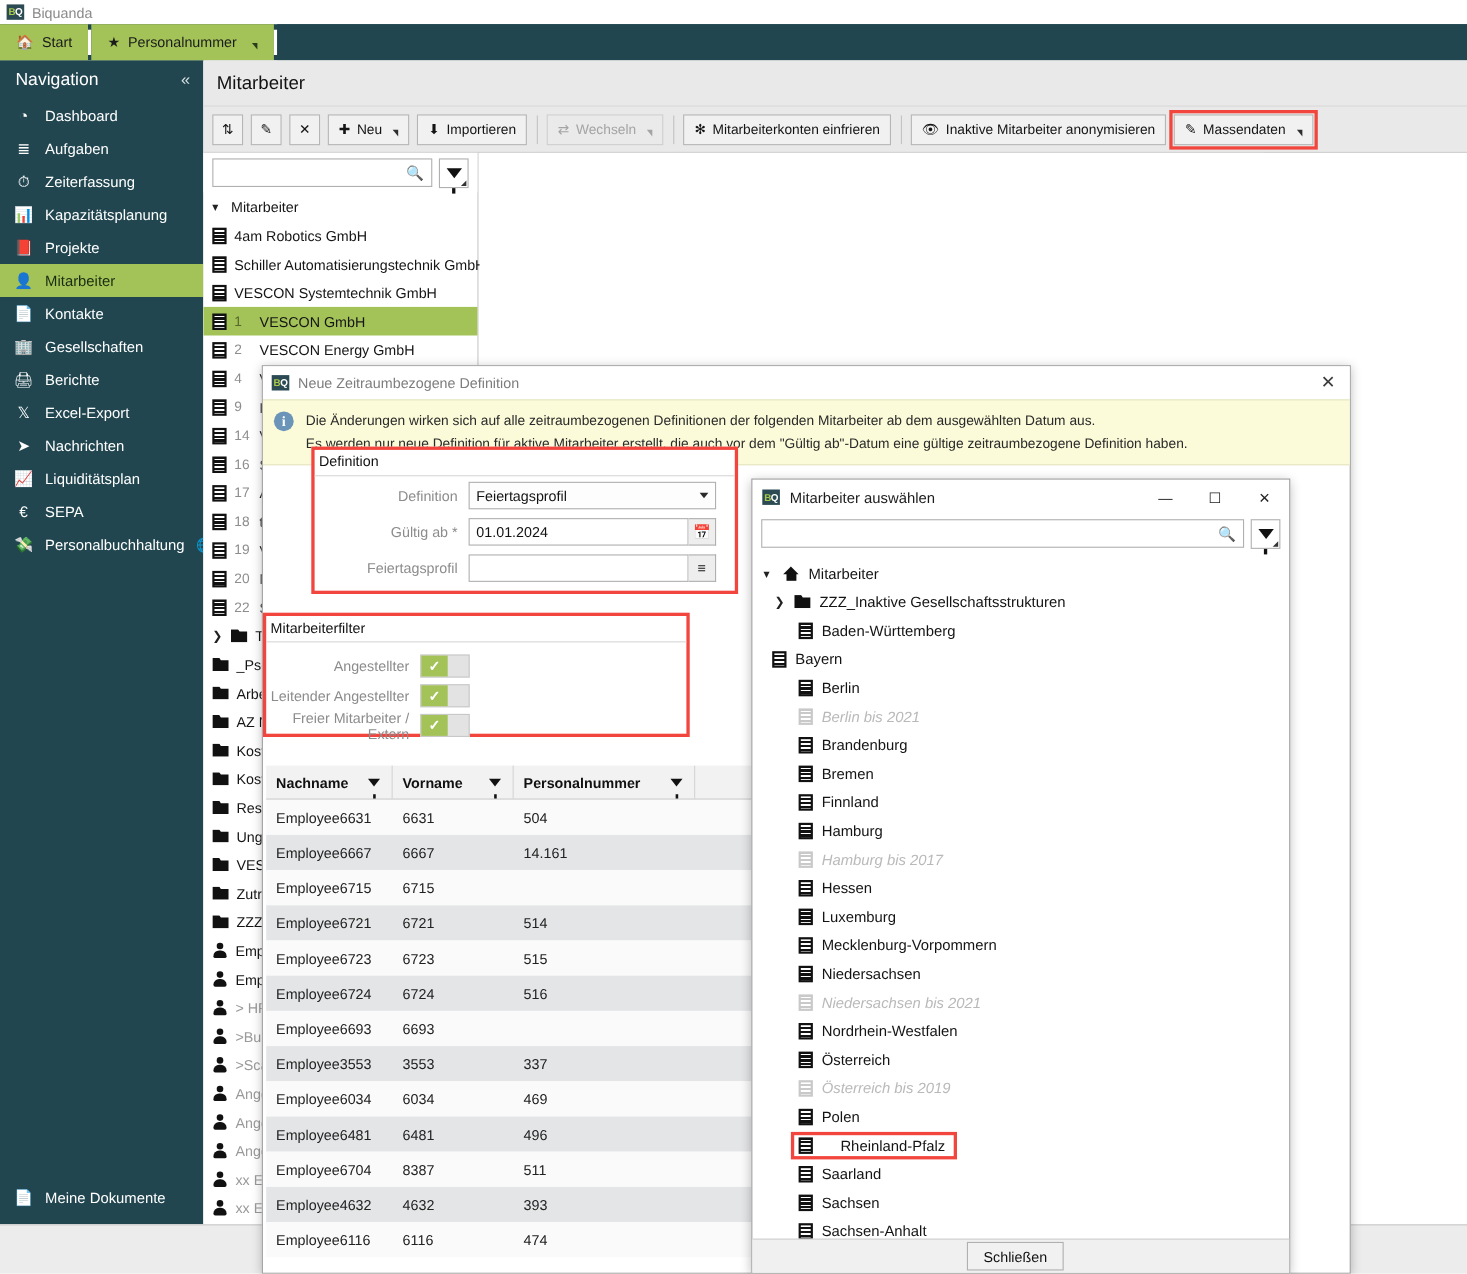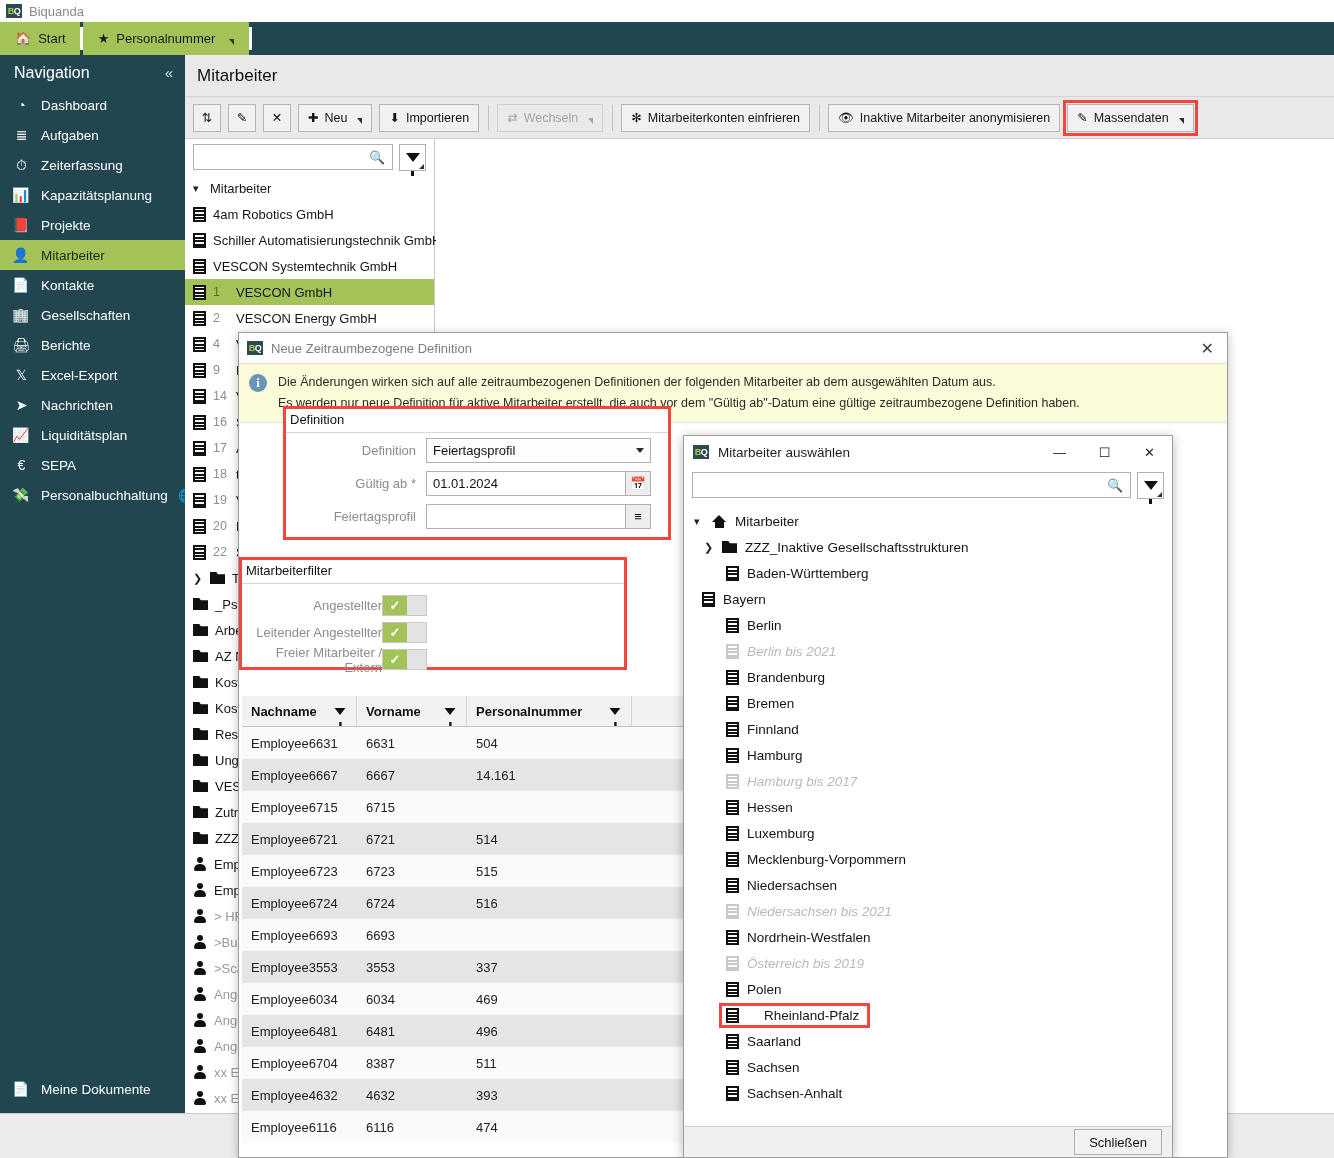--- a/index.html
+++ b/index.html
@@ -195,21 +195,21 @@
     width:25px;height:25px;border:1px solid #b0b0b0;border-left:none;background:#eeeeee;
     display:flex;align-items:center;justify-content:center;font-size:13px;color:#111;
   }
   .toggle{
     width:45px;height:21px;display:flex;border:1px solid #c8c8c8;background:#e3e3e3;
   }
   .toggle .on{
     width:24px;background:#a3c358;color:#fff;display:flex;align-items:center;justify-content:center;
     font-size:13px;font-weight:bold;
   }
-  .tg-label{width:140px;text-align:right;font-size:13px;color:#8c8c8c;}
+  .tg-label{width:140px;text-align:right;padding-right:10px;font-size:13px;color:#8c8c8c;}
   .tg-row{display:flex;align-items:center;height:27px;}
 
   
   .emp-table{position:absolute;left:3px;top:363px;width:920px;}
   .emp-head{display:flex;height:31px;background:#f2f2f2;border-bottom:1px solid #c2c2c2;}
   .emp-th{
     display:flex;align-items:center;justify-content:space-between;
     padding:0 9px;font-size:13px;font-weight:bold;color:#111;
     border-right:1px solid #d4d4d4;
   }
@@ -243,21 +243,21 @@
   .d2row.muted{color:#b9b9b9;font-style:italic;}
   .d2row.muted .ico-bld{background:#c9c9c9;}
   .d2row.muted .ico-bld:after{background:repeating-linear-gradient(to bottom,#fff 0 1.5px,#c9c9c9 1.5px 3.5px);}
   .hlbox{outline:3px solid #f1453d;outline-offset:0px;}
   .home-ic{width:15px;height:13px;flex:none;position:relative;}
   .home-ic:before{content:"";position:absolute;left:0;top:0;border-left:7.5px solid transparent;
     border-right:7.5px solid transparent;border-bottom:7px solid #111;}
   .home-ic:after{content:"";position:absolute;left:3px;top:6px;width:9px;height:7px;background:#111;}
   .dlg2-footer{
     position:absolute;left:0;bottom:0;width:100%;height:31px;background:#f0f0f0;
-    border-top:1px solid #cfcfcf;display:flex;align-items:center;justify-content:flex-end;padding-right:10px;
+    border-top:1px solid #cfcfcf;display:flex;align-items:center;justify-content:center;padding-right:10px;
   }
   .closebtn{
     height:26px;border:1px solid #b0b0b0;background:#f1f1f1;padding:0 14px;
     display:flex;align-items:center;font-size:13px;color:#111;cursor:pointer;
   }
   .scroll-v{
     position:absolute;right:2px;top:0;width:9px;background:#8e8e8e;border-radius:5px;
   }
 </style>
 </head>
@@ -826,20 +826,24 @@
       <span>Niedersachsen</span>
     </div>
     <div class="d2row muted" style="padding-left:42px">
       <span class="ico-bld"></span>
       <span>Niedersachsen bis 2021</span>
     </div>
     <div class="d2row" style="padding-left:42px">
       <span class="ico-bld"></span>
       <span>Nordrhein-Westfalen</span>
     </div>
+    <div class="d2row" style="padding-left:42px">
+      <span class="ico-bld"></span>
+      <span>Österreich</span>
+    </div>
     <div class="d2row muted" style="padding-left:42px">
       <span class="ico-bld"></span>
       <span>Österreich bis 2019</span>
     </div>
     <div class="d2row" style="padding-left:42px">
       <span class="ico-bld"></span>
       <span>Polen</span>
     </div>
     <div class="d2row" style="padding-left:42px">
       <span class="hlbox" style="display:flex;align-items:center;gap:25px;padding:2px 8px 2px 4px;margin-left:-4px;">

